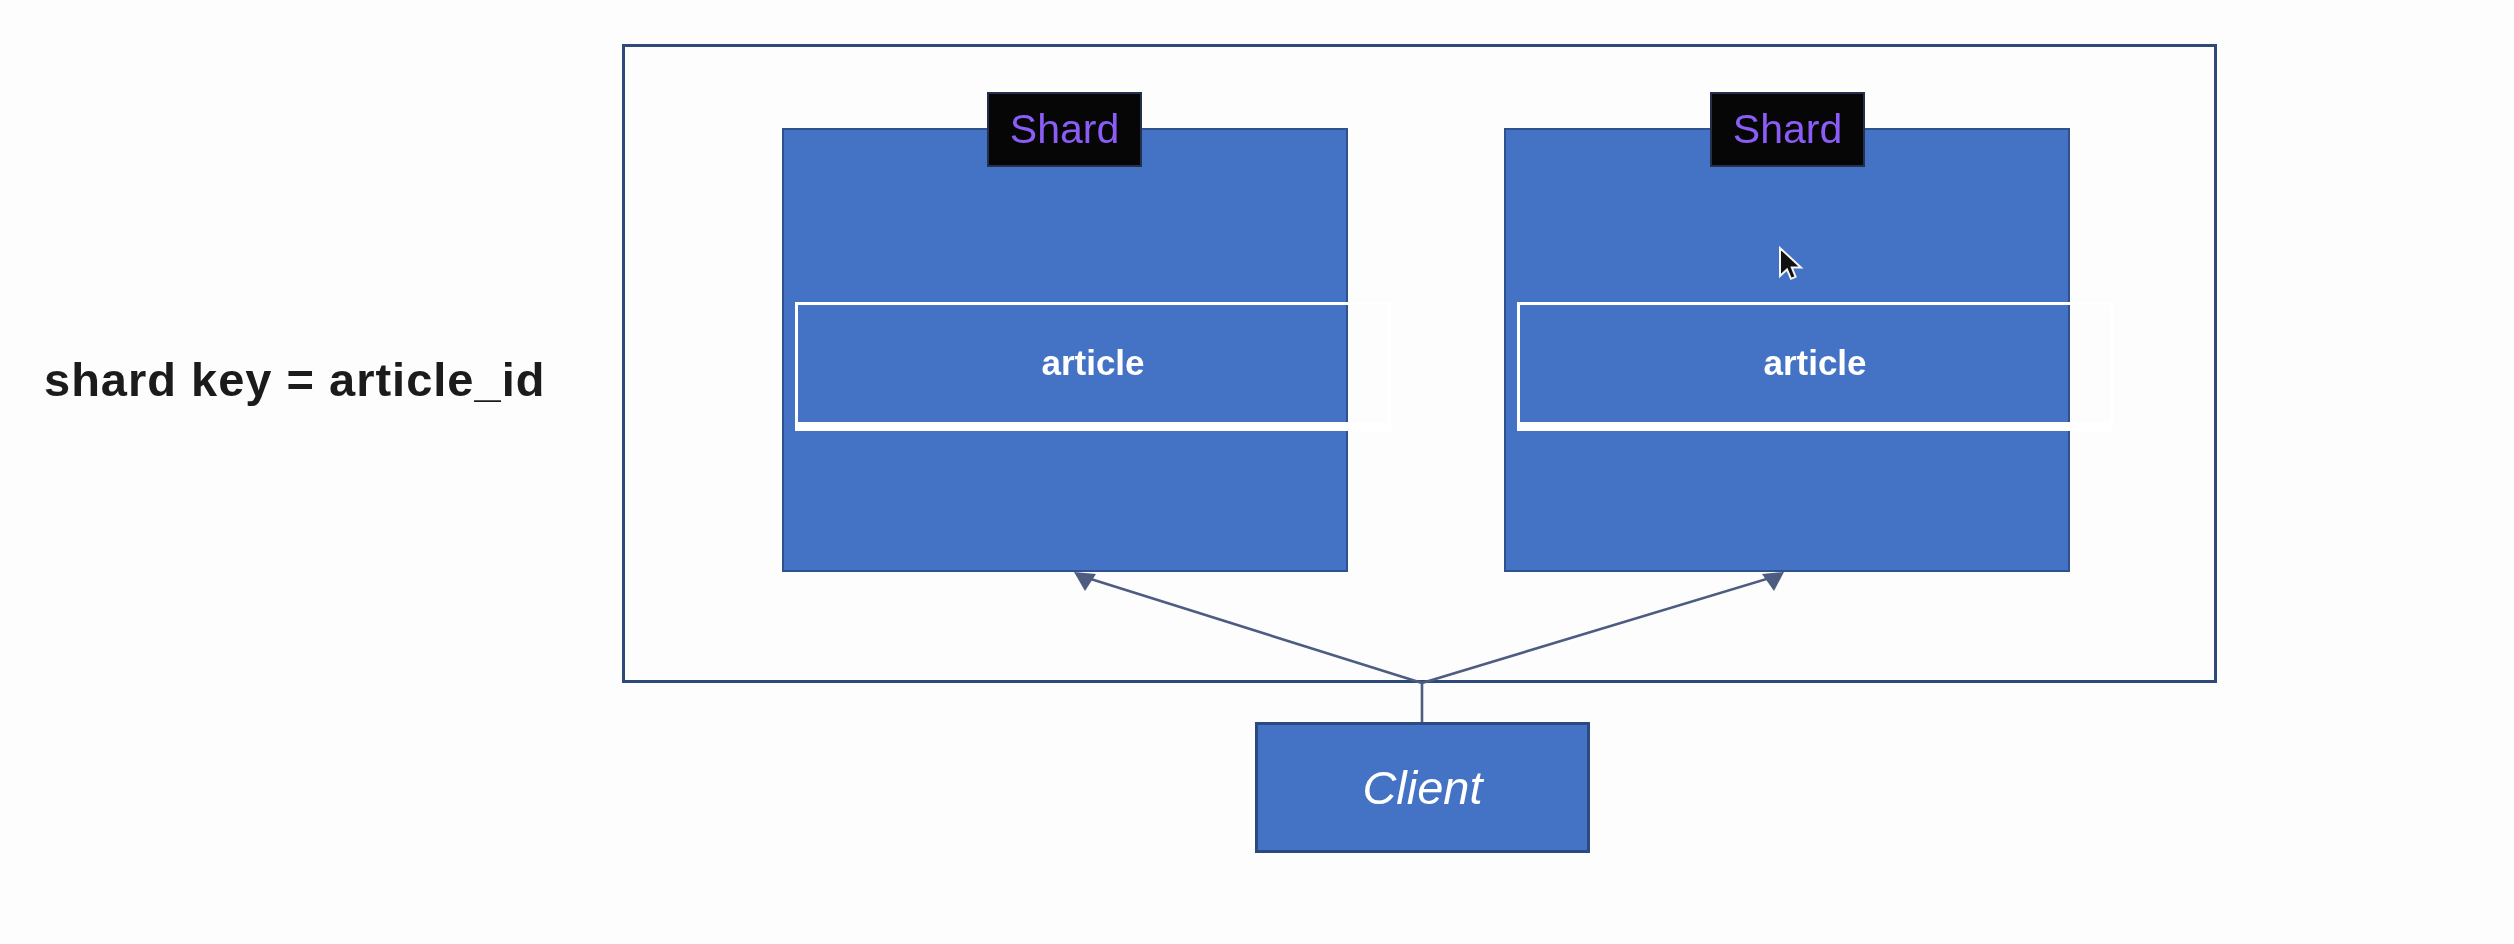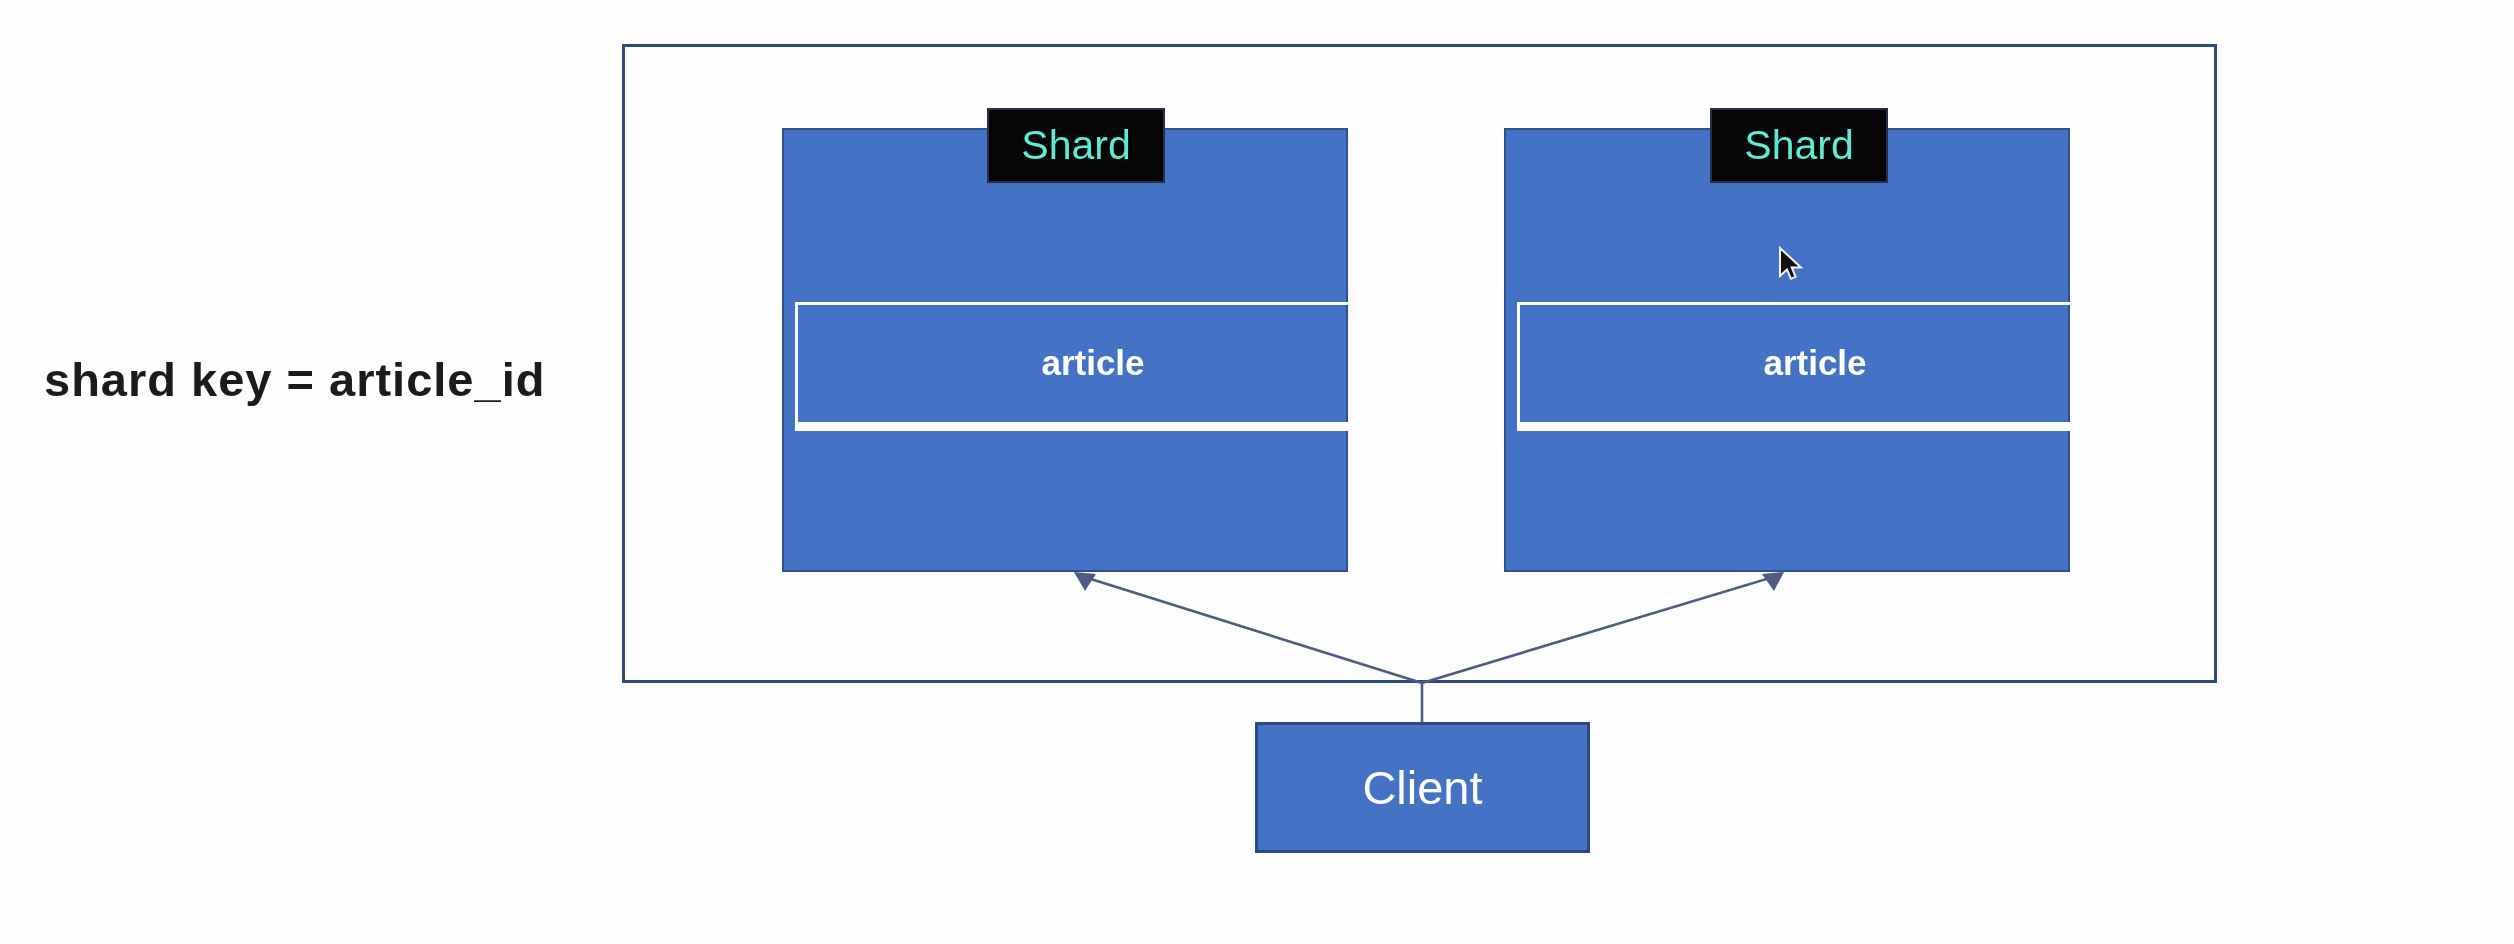--- a/index.html
+++ b/index.html
@@ -28,23 +28,23 @@
   
   .shard-box{
     position:absolute;top:128px;width:566px;height:444px;
     background:#4472c4;border:2px solid #2f528f;box-sizing:border-box;
   }
   .shard-box.left{left:782px;}
   .shard-box.right{left:1504px;}
 
   
   .shard-tag{
-    position:absolute;top:108px;width:178px;height:75px;
+    position:absolute;top:92px;width:155px;height:75px;
     background:#060607;border:2px solid #25304f;box-sizing:border-box;
-    color:#5eead4;font-size:41px;
+    color:#8b5cf6;font-size:41px;
     display:flex;align-items:center;justify-content:center;
     z-index:3;
   }
   .shard-tag.left{left:987px;}
   .shard-tag.right{left:1710px;}
 
   
   .article-table{
     position:absolute;top:302px;width:596px;height:129px;
     border:3px solid #ffffff;border-bottom:9px solid #ffffff;
@@ -54,21 +54,21 @@
     z-index:2;text-align:center;
   }
   .article-table.left{left:795px;}
   .article-table.right{left:1517px;}
 
   
   .client-box{
     position:absolute;left:1255px;top:722px;width:335px;height:131px;
     background:#4472c4;border:3px solid #2b4a80;box-sizing:border-box;
     display:flex;align-items:center;justify-content:center;
-    color:#ffffff;font-size:47px;
+    color:#ffffff;font-size:47px;font-style:italic;
   }
 
   
   .connectors{position:absolute;left:0;top:0;width:2514px;height:944px;pointer-events:none;}
 
   
   .cursor{position:absolute;left:1773px;top:243px;pointer-events:none;z-index:5;}
 </style>
 </head>
 <body>

